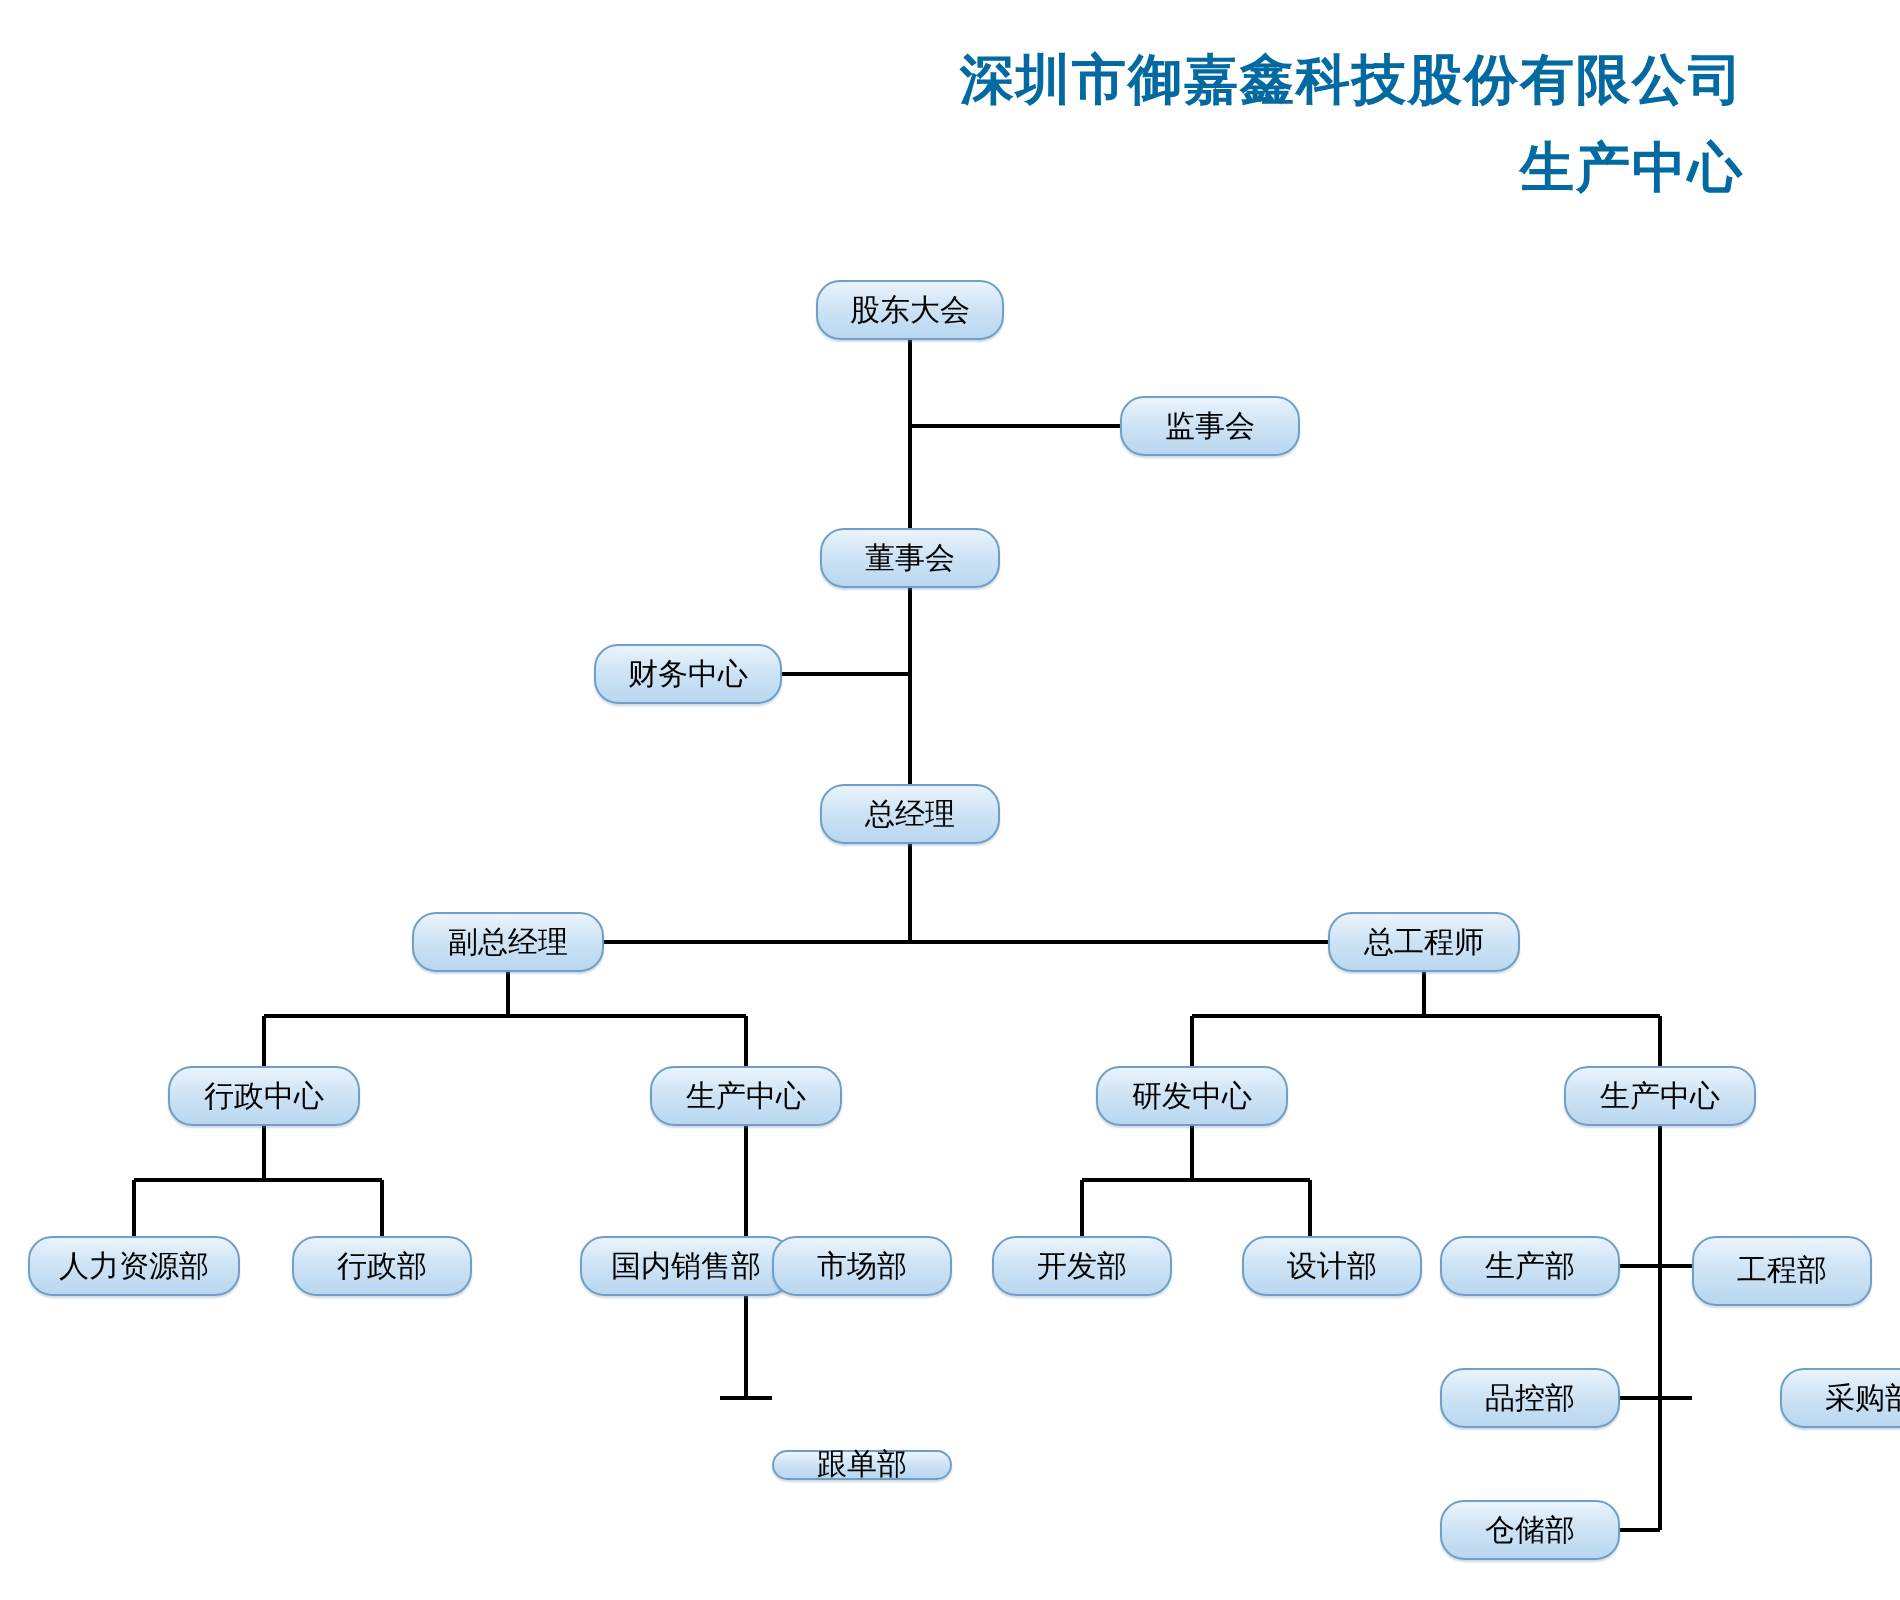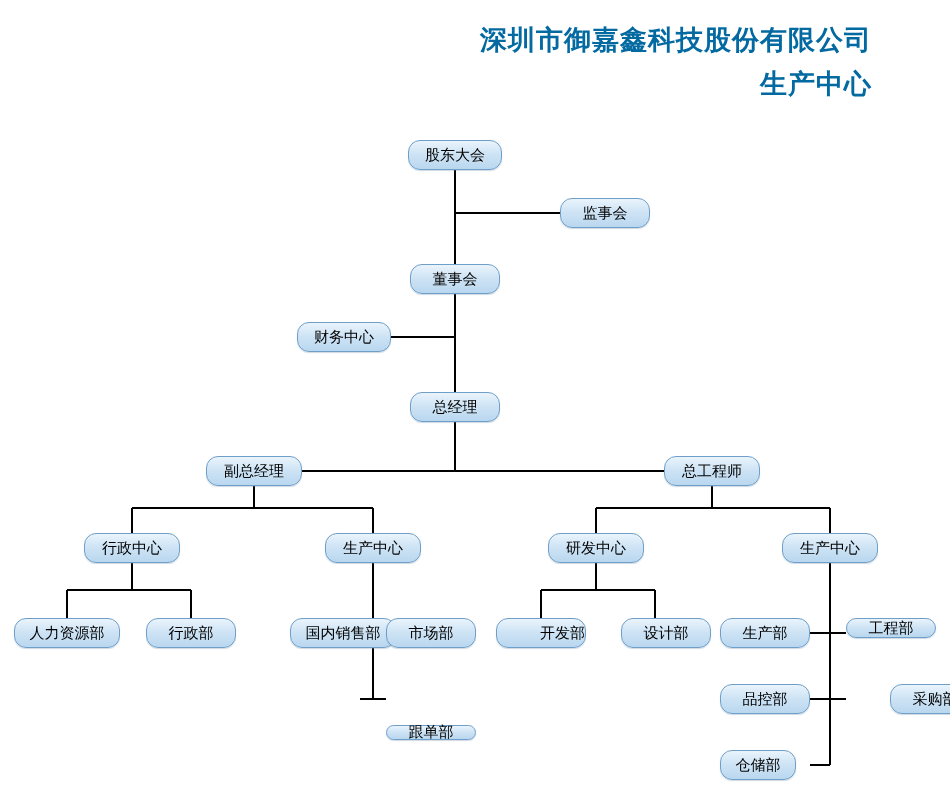--- a/index.html
+++ b/index.html
@@ -150,35 +150,35 @@
   </div>
   <div class="node" style="left:254px;top:618px;width:106px;height:30px;margin-left:36px;">
     <span>国内销售部</span>
   </div>
   <div class="node" style="left:386px;top:618px;width:90px;height:30px;">
     <span>市场部</span>
   </div>
   <div class="node" style="left:386px;top:725px;width:90px;height:15px;justify-content:center;">
     <span>跟单部</span>
   </div>
-  <div class="node" style="left:496px;top:618px;width:90px;height:30px;justify-content:flex-end;">
+  <div class="node" style="left:496px;top:618px;width:90px;height:30px;">
     <span>开发部</span>
   </div>
   <div class="node" style="left:610px;top:618px;width:90px;height:30px;margin-left:11px;">
     <span>设计部</span>
   </div>
   <div class="node" style="left:720px;top:618px;width:90px;height:30px;">
     <span>生产部</span>
   </div>
-  <div class="node" style="left:846px;top:618px;width:90px;height:20px;">
+  <div class="node" style="left:846px;top:618px;width:90px;height:35px;">
     <span>工程部</span>
   </div>
   <div class="node" style="left:720px;top:684px;width:90px;height:30px;">
     <span>品控部</span>
   </div>
   <div class="node" style="left:846px;top:684px;width:90px;height:30px;margin-left:44px;">
     <span>采购部</span>
   </div>
-  <div class="node" style="left:720px;top:750px;width:76px;height:30px;">
+  <div class="node" style="left:720px;top:750px;width:90px;height:30px;">
     <span>仓储部</span>
   </div>
 
 </div>
 
 </body></html>

